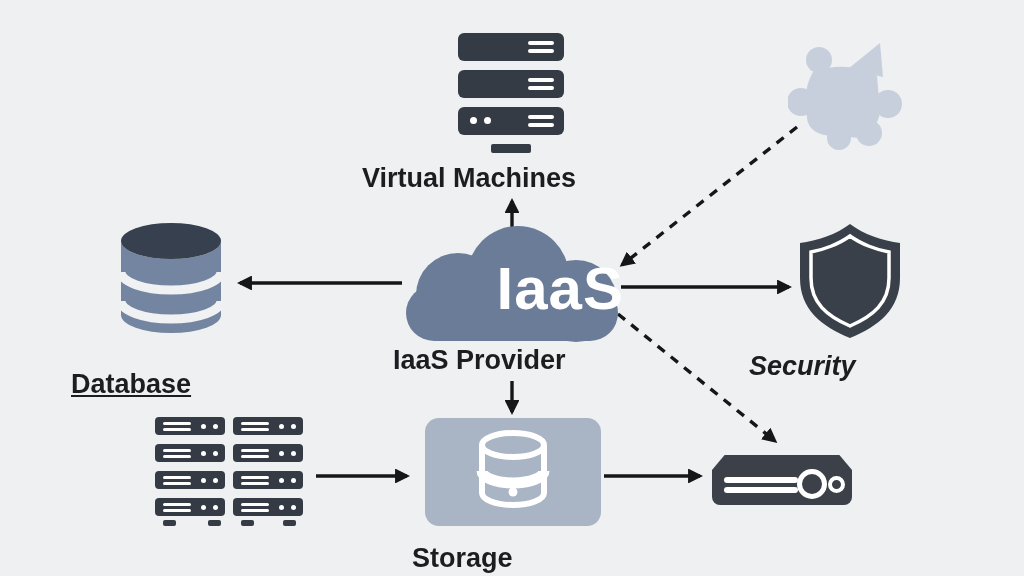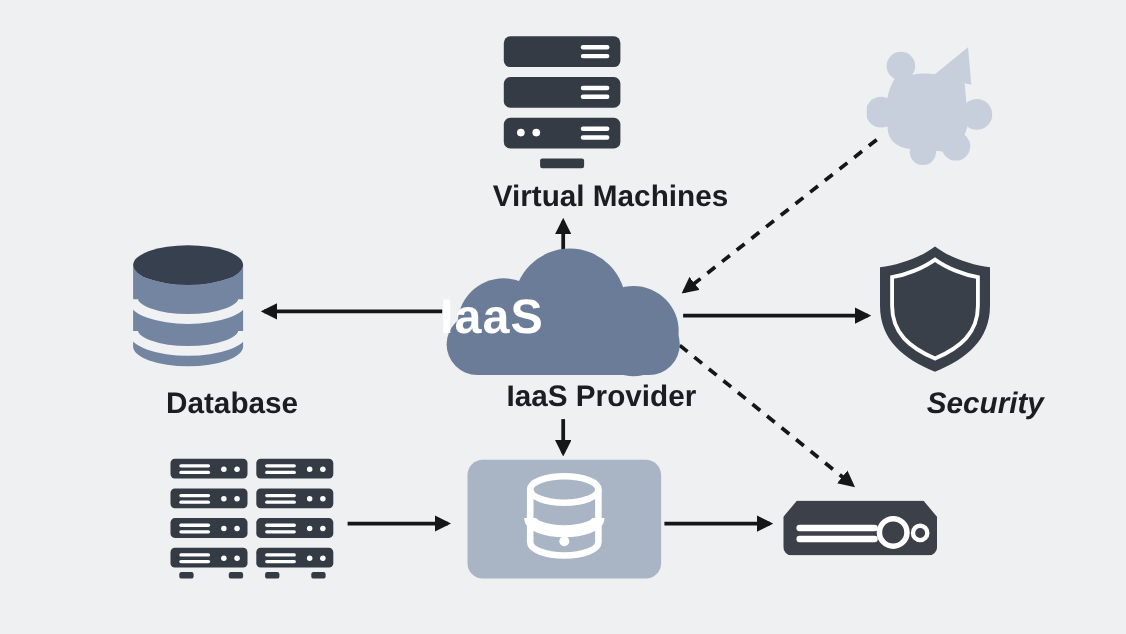--- a/index.html
+++ b/index.html
@@ -4,25 +4,25 @@
 <style>
   html,body { margin:0; padding:0; background:#eef0f1; }
   .stage {
     position:relative; width:1024px; height:576px; overflow:hidden;
     background:#eef0f1;
     font-family:"Liberation Sans", sans-serif;
   }
   .abs { position:absolute; }
   .label {
     position:absolute; font-size:27px; font-weight:700; color:#1b1d20;
-    text-align:right; line-height:31px; white-space:nowrap;
+    text-align:left; line-height:31px; white-space:nowrap;
   }
   .cloud-text {
     position:absolute; left:400px; top:266px; width:224px;
-    font-size:44px; font-weight:700; color:#ffffff; text-align:left;
+    font-size:60px; font-weight:700; color:#ffffff; text-align:right;
     line-height:46px; letter-spacing:1px;
   }
   
   .vm-icon { left:458px; top:33px; width:106px; }
   .vm-bar { position:relative; width:106px; height:28px; background:#343b44; border-radius:6px; margin-bottom:9px; }
   .vm-bar:last-of-type { margin-bottom:0; }
   .vm-line { position:absolute; right:10px; width:26px; height:4px; background:#fff; border-radius:2px; }
   .vm-line.l1 { top:8px; } .vm-line.l2 { top:16px; }
   .vm-dot { position:absolute; width:7px; height:7px; border-radius:50%; background:#fff; top:10px; }
   .vm-dot.d1 { left:12px; } .vm-dot.d2 { left:26px; }
@@ -108,21 +108,21 @@
   </svg>
   <div class="cloud-text">IaaS</div>
   <div class="label" style="left:393px; top:345px; width:240px;">IaaS Provider</div>
 
   <svg class="abs" style="left:120px; top:222px;" width="102" height="112" viewBox="0 0 102 112">
     <path d="M1,19 A50,18 0 0 0 101,19 L101,93 A50,18 0 0 1 1,93 Z" fill="#7485a1"></path>
     <ellipse cx="51" cy="19" rx="50" ry="18" fill="#36404e"></ellipse>
     <path d="M1,50 A50,18 0 0 0 101,50" stroke="#f0f1f3" stroke-width="9" fill="none"></path>
     <path d="M1,79 A50,18 0 0 0 101,79" stroke="#f0f1f3" stroke-width="9" fill="none"></path>
   </svg>
-  <div class="label" style="left:71px; top:351px; width:200px;">Database</div>
+  <div class="label" style="left:71px; top:369px; width:200px;text-decoration:underline;">Database</div>
 
   <svg class="abs" style="left:796px; top:222px;" width="108" height="118" viewBox="0 0 108 118">
     <path d="M54,2 C67,12 87,19 104,21 L104,56 C104,87 83,104 54,116 C25,104 4,87 4,56 L4,21 C21,19 41,12 54,2 Z" fill="#3a4049"></path>
     <path d="M54,14 C65,22 81,28 93,30 L93,56 C93,81 77,94 54,104 C31,94 15,81 15,56 L15,30 C27,28 43,22 54,14 Z" stroke="#ffffff" stroke-width="3.5" fill="none"></path>
   </svg>
   <div class="label" style="left:749px; top:351px; width:200px;font-style:italic;">Security</div>
 
   <svg class="abs" style="left:788px; top:38px;" width="116" height="112" viewBox="0 0 116 112">
     <g fill="#c7cfdc">
       <circle cx="31" cy="22" r="13"></circle>
@@ -195,20 +195,21 @@
   </div>
 
   <div class="abs storage-box">
     <svg width="76" height="84" viewBox="0 0 76 84">
       <ellipse cx="38" cy="15" rx="31" ry="12" stroke="#ffffff" stroke-width="6" fill="none"></ellipse>
       <path d="M7,15 L7,63 A31,12 0 0 0 69,63 L69,15" stroke="#ffffff" stroke-width="6" fill="none"></path>
       <path d="M7,41 A31,12 0 0 0 69,41" stroke="#ffffff" stroke-width="11" fill="none"></path>
       <circle cx="38" cy="62" r="4.5" fill="#ffffff"></circle>
     </svg>
   </div>
+  <div class="label" style="left:412px; top:543px; width:200px;">Storage</div>
 
   <div class="abs net-icon">
     <div class="net-line l1"></div>
     <div class="net-line l2"></div>
     <div class="net-circle-big"></div>
     <div class="net-circle-small"></div>
   </div>
 
 </div>
 

